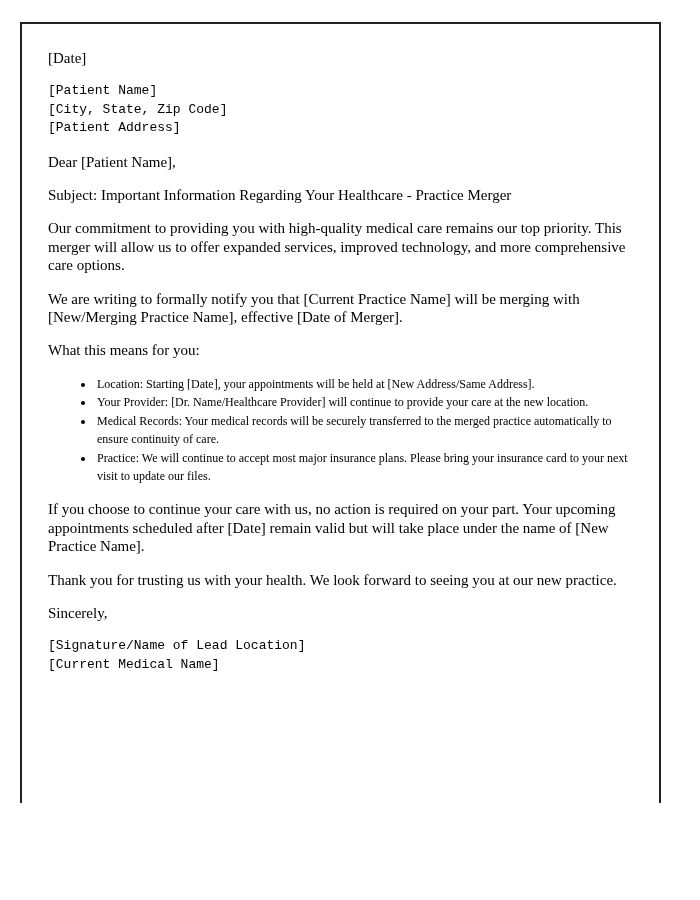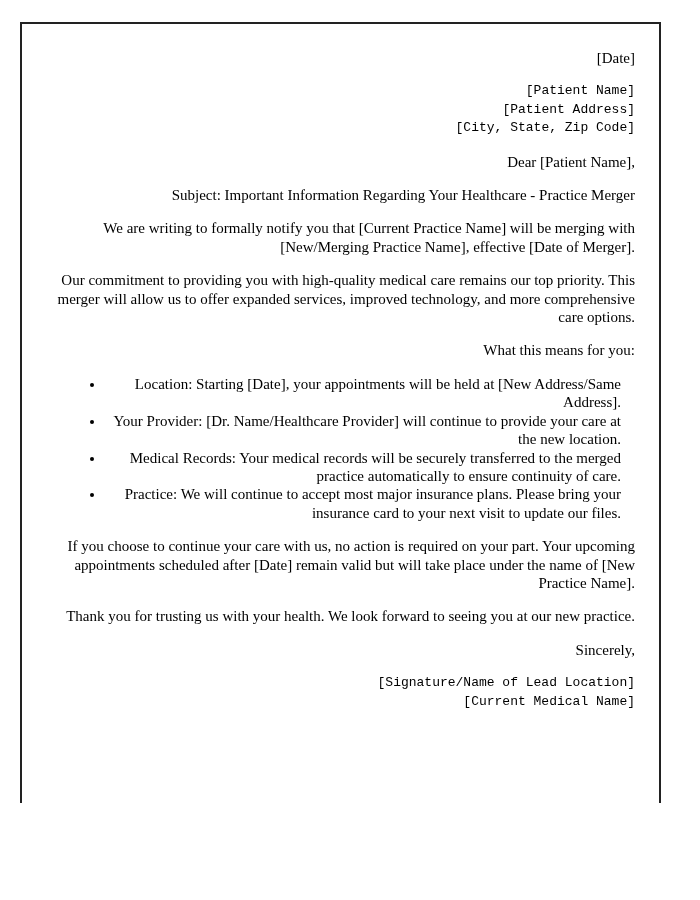--- a/index.html
+++ b/index.html
@@ -10,21 +10,20 @@
     height: 900px;
     overflow: hidden;
   }
   .canvas {
     position: relative;
     width: 697px;
     height: 900px;
     background: #ffffff;
     font-family: "Liberation Serif", "DejaVu Serif", serif;
     color: #000000;
-    text-align: right;
   }
   .page {
     position: absolute;
     left: 20px;
     top: 22px;
     width: 641px;
     height: 781px;
     box-sizing: border-box;
     border-top: 2px solid #222222;
     border-left: 2px solid #222222;
@@ -33,23 +32,23 @@
     padding: 10px 24px 0 26px;
     overflow: hidden;
     background: #ffffff;
   }
   .page p, .page .block {
     margin: 15px 0;
     font-size: 15px;
     line-height: 18.4px;
   }
   .page ul {
-    margin: 15px 14px;
+    margin: 15px 4px;
     padding-left: 43px;
-    font-size: 15px;
+    font-size: 12px;
     line-height: 18.4px;
   }
   .page li {
     margin: 0;
     padding-left: 2px;
   }
   .bold {
     font-weight: normal;
   }
   .block div {
@@ -61,31 +60,31 @@
 </head>
 <body>
 
 <div class="canvas">
   <div class="page">
 
     <p>[Date]</p>
 
     <div class="block">
       <div>[Patient Name]</div>
+      <div>[City, State, Zip Code]</div>
       <div>[Patient Address]</div>
-      <div>[City, State, Zip Code]</div>
     </div>
 
     <p>Dear [Patient Name],</p>
 
     <p>Subject: Important Information Regarding Your Healthcare - Practice Merger</p>
 
+    <p>Our commitment to providing you with high-quality medical care remains our top priority. This merger will allow us to offer expanded services, improved technology, and more comprehensive care options.</p>
+
     <p>We are writing to formally notify you that [Current Practice Name] will be merging with [New/Merging Practice Name], effective [Date of Merger].</p>
-
-    <p>Our commitment to providing you with high-quality medical care remains our top priority. This merger will allow us to offer expanded services, improved technology, and more comprehensive care options.</p>
 
     <p class="bold">What this means for you:</p>
 
     <ul>
       <li><span class="bold">Location:</span> <span>Starting [Date], your appointments will be held at [New Address/Same Address].</span></li>
       <li><span class="bold">Your Provider:</span> <span>[Dr. Name/Healthcare Provider] will continue to provide your care at the new location.</span></li>
       <li><span class="bold">Medical Records:</span> <span>Your medical records will be securely transferred to the merged practice automatically to ensure continuity of care.</span></li>
       <li><span class="bold">Practice:</span> <span>We will continue to accept most major insurance plans. Please bring your insurance card to your next visit to update our files.</span></li>
     </ul>
 

